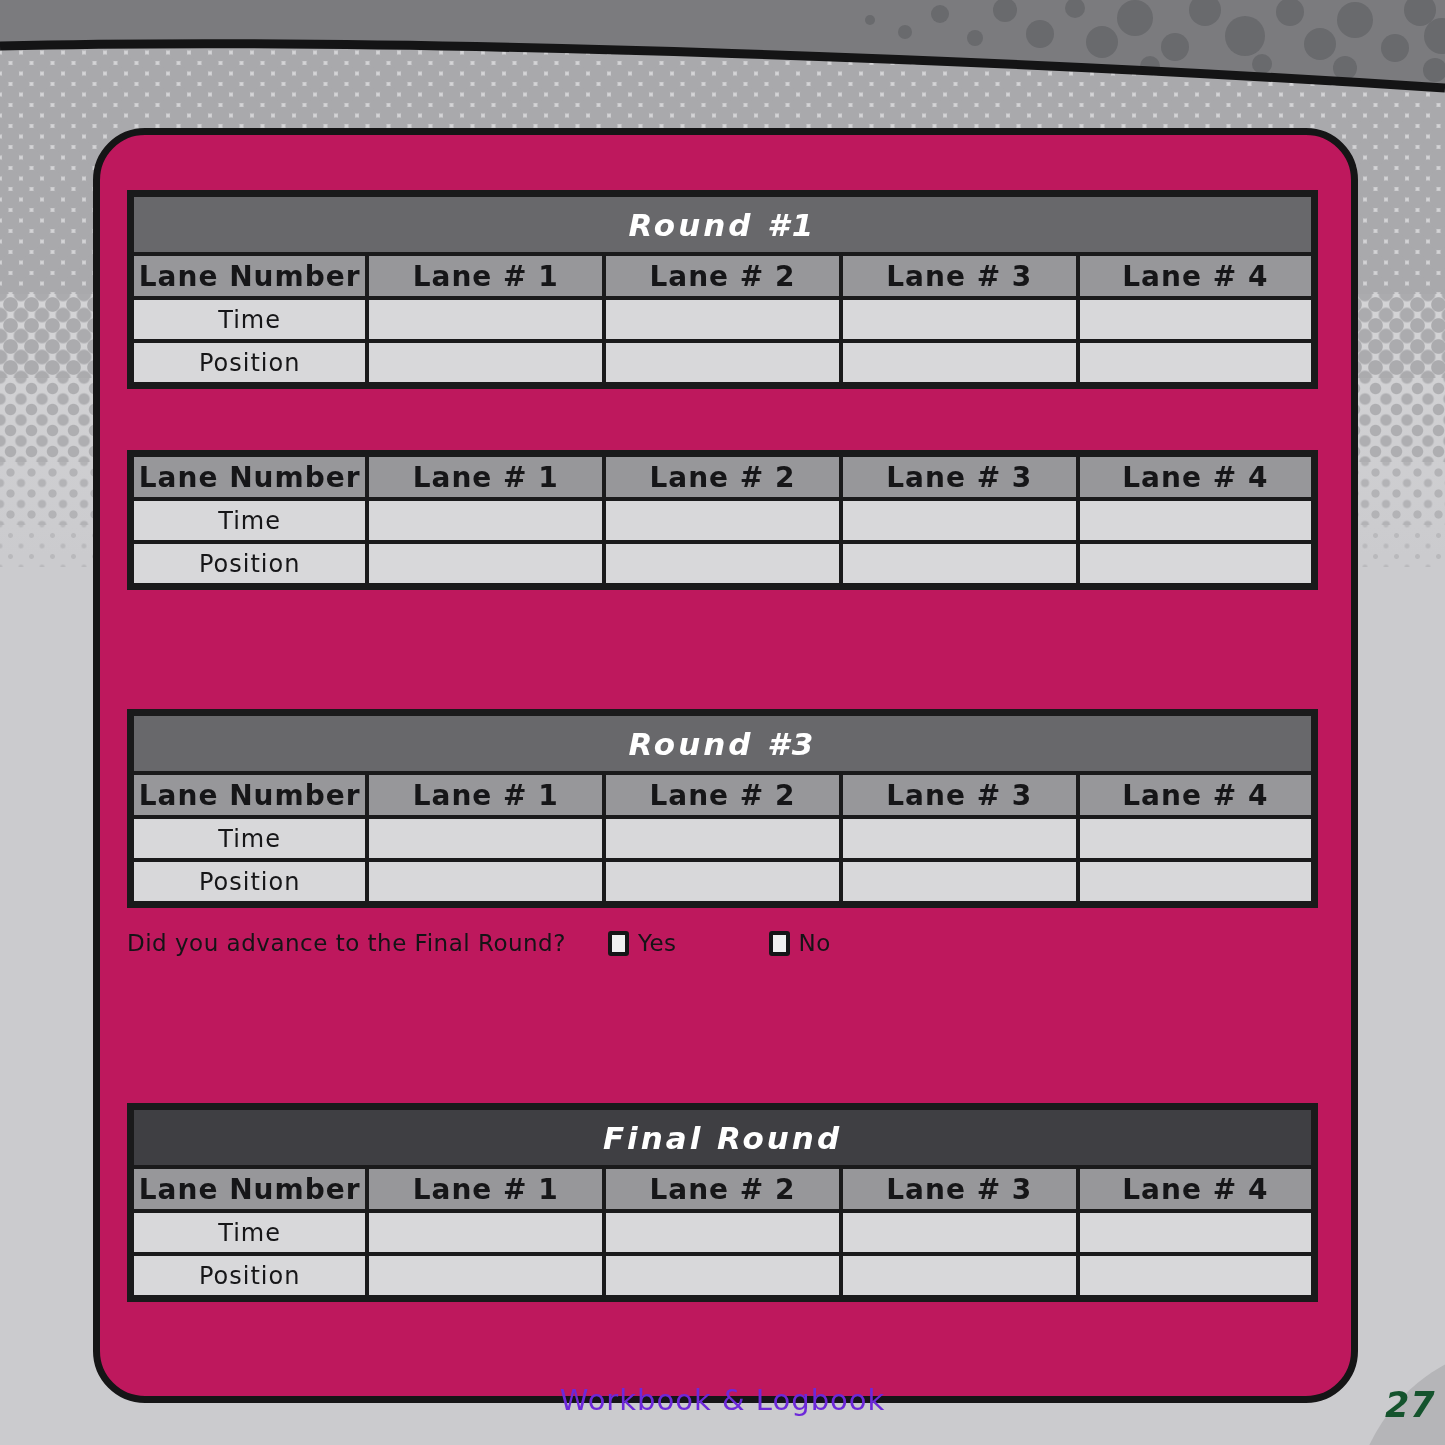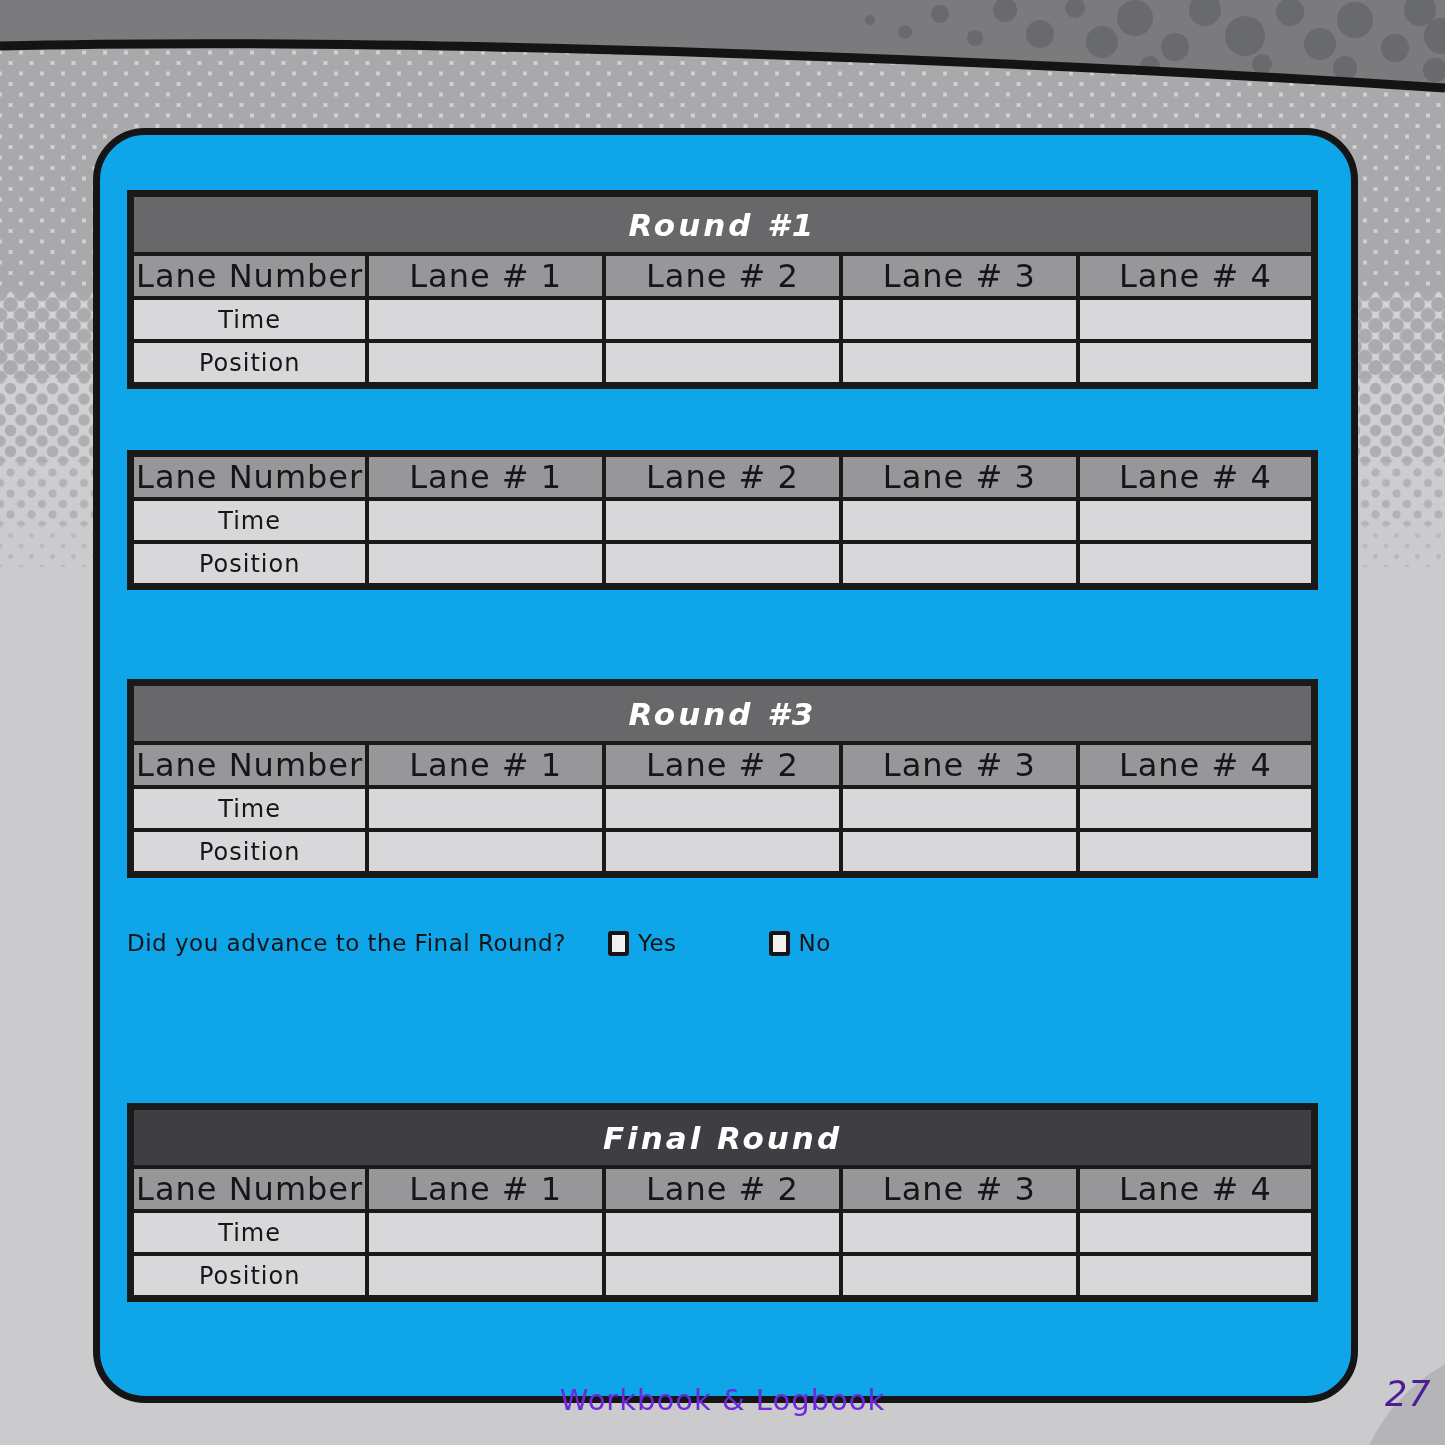--- a/index.html
+++ b/index.html
@@ -36,40 +36,40 @@
   .db5{top:525px;height:42px;opacity:.5;
     background-image:radial-gradient(circle,#a9a9ac 2px,rgba(169,169,172,0) 3px),
                      radial-gradient(circle,#a9a9ac 2px,rgba(169,169,172,0) 3px);
     background-size:21px 21px;background-position:0 0,10.5px 10.5px;}
 
   .top-band{position:absolute;left:0;top:0;z-index:2;}
 
   
   .card{
     position:absolute;left:93px;top:128px;width:1265px;height:1275px;
-    background:#0ea5e9;border:7px solid #151516;border-radius:52px;
+    background:#be185d;border:7px solid #151516;border-radius:52px;
     box-sizing:border-box;z-index:3;
   }
 
   
   .pd-table{
     position:absolute;left:27px;width:1191px;
     border-collapse:collapse;table-layout:fixed;
     border:7px solid #1a1a1b;
   }
   .pd-table th,.pd-table td{
     border:4px solid #1a1a1b;padding:0;text-align:center;vertical-align:middle;
   }
-  .t1{top:55px;} .t2{top:315px;} .t3{top:544px;} .t4{top:968px;}
+  .t1{top:55px;} .t2{top:315px;} .t3{top:574px;} .t4{top:968px;}
   .title-cell{
     height:55px;background:#68686b;color:#ffffff;
     font-style:italic;font-weight:bold;font-size:31px;letter-spacing:3px;
   }
   .final .title-cell{background:#3f3f43;}
-  .lane-cell{height:40px;background:#97979a;color:#161618;font-size:32px;font-weight:normal;letter-spacing:1px;}
+  .lane-cell{height:40px;background:#97979a;color:#161618;font-size:28px;font-weight:bold;letter-spacing:1px;}
   .data-label{height:39px;background:#d8d8da;color:#161618;font-size:24px;letter-spacing:1px;}
   .entry-cell{height:39px;background:#d8d8da;}
 
   
   .question-row{
     position:absolute;left:27px;top:795px;display:flex;align-items:center;
     font-size:23px;color:#141416;letter-spacing:.5px;
   }
   .q-option{display:flex;align-items:center;}
   .opt-yes{margin-left:42px;} .opt-no{margin-left:92px;}
@@ -85,22 +85,22 @@
   }
   .footer-title{font-size:33px;font-weight:bold;font-style:italic;color:#39393c;letter-spacing:1px;}
   .footer-sub{font-size:29px;color:#6d28d9;letter-spacing:1px;}
 
   
   .page-badge{
     position:absolute;left:1352px;top:1342px;width:360px;height:360px;
     border-radius:50%;background:#b5b5b8;z-index:3;
   }
   .page-num{
-    position:absolute;left:33px;top:32px;
-    font-size:35px;font-weight:normal;font-style:italic;color:#4c1d95;letter-spacing:1px;
+    position:absolute;left:33px;top:43px;
+    font-size:35px;font-weight:bold;font-style:italic;color:#14532d;letter-spacing:1px;
   }
 </style>
 </head>
 <body>
 
 <div class="page">
 
   <div class="bg-dots">
     <div class="dotband db1"></div>
     <div class="dotband db2"></div>

